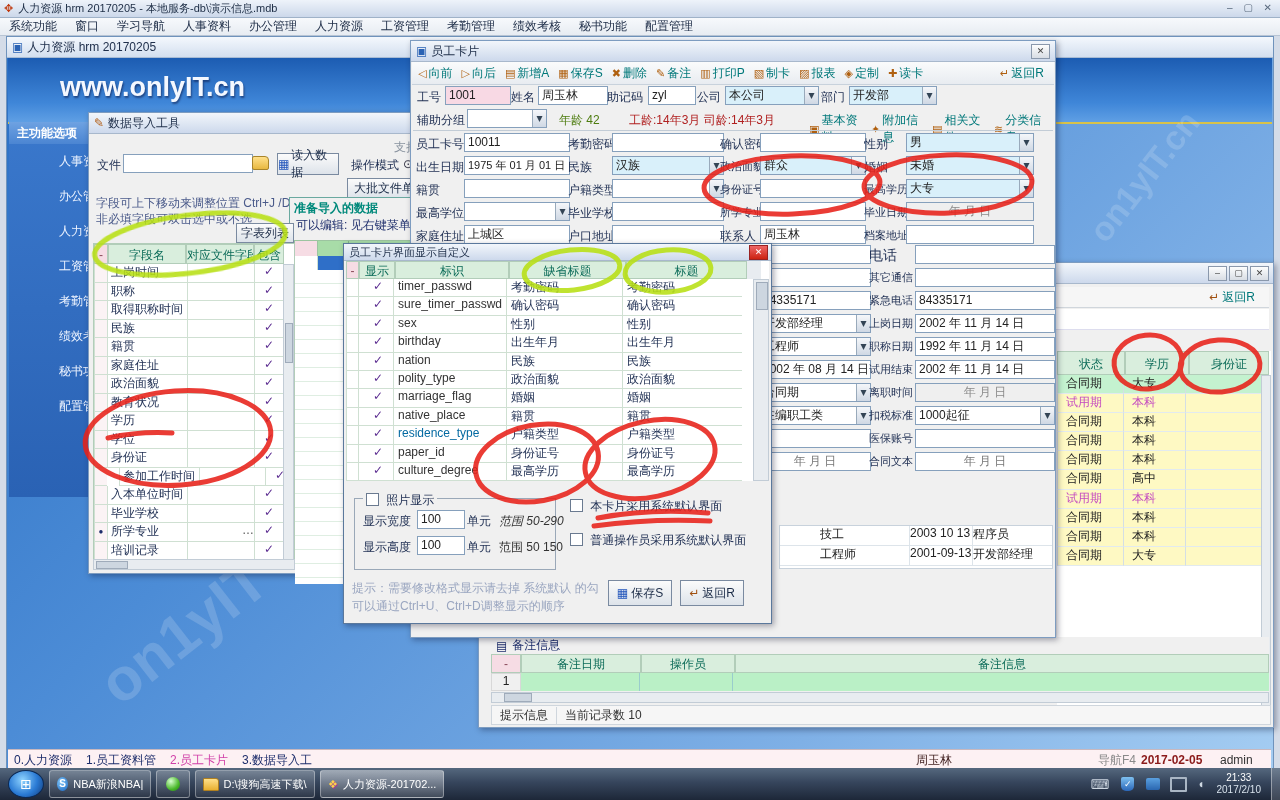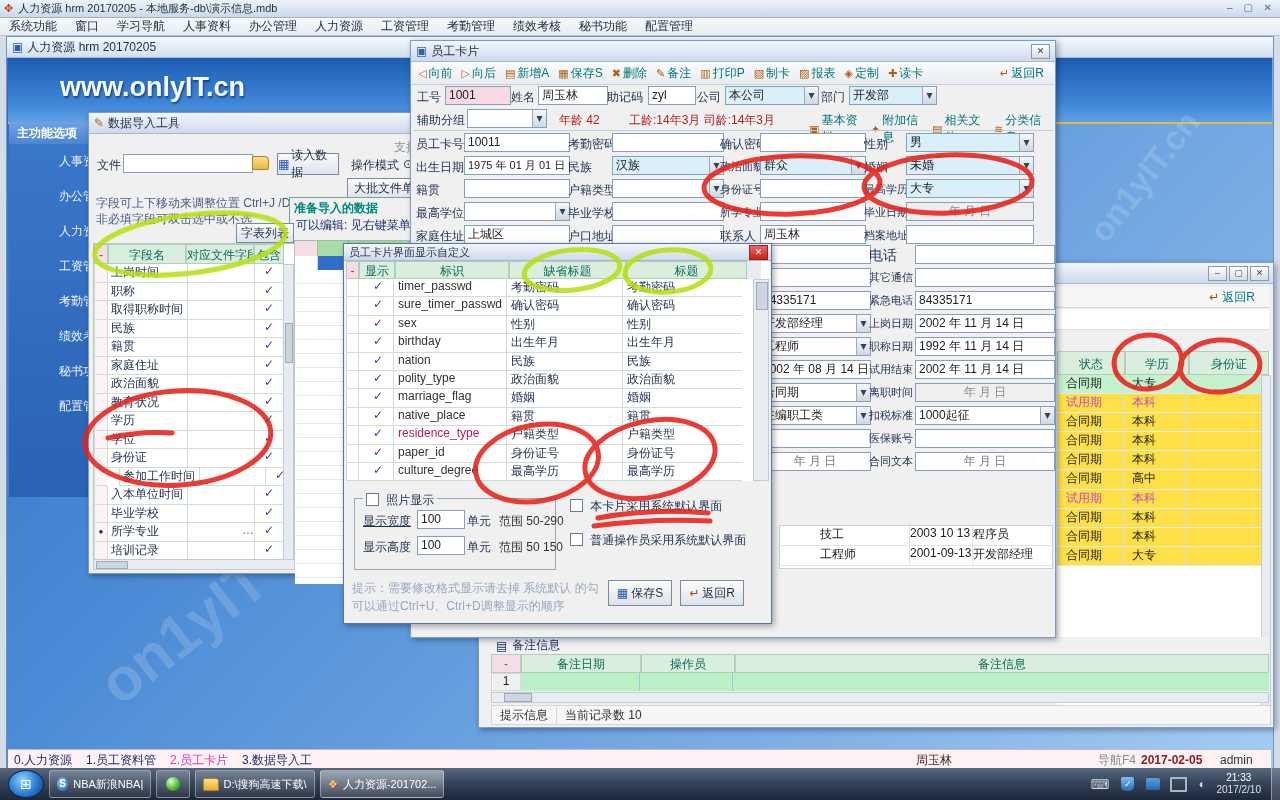--- a/index.html
+++ b/index.html
@@ -62,21 +62,21 @@
   .itrow{display:flex;height:18.5px;align-items:stretch;}
   .itrow .c{border-left:1px solid #cfe0d2;border-bottom:1px solid #cfe0d2;background:#fff;
     overflow:hidden;white-space:nowrap;}
   
   .czrow{display:flex;height:18.4px;}
   .czrow .c{border-left:1px solid #cfe0d2;border-bottom:1px solid #cfe0d2;background:#fff;
     padding-left:4px;overflow:hidden;white-space:nowrap;}
   .selcell{background:#2f6fc8;color:#fff;}
   
   .lsrow{display:flex;height:19.1px;}
-  .lsrow .c{border-left:1px solid #d4dee4;border-bottom:1px solid #e2eaef;background:#fde047;
+  .lsrow .c{border-left:1px solid #d4dee4;border-bottom:1px solid #e2eaef;background:#fef9c3;
     padding-left:8px;overflow:hidden;}
   .lsrow.sel .c{background:#c4f2cf;}
   .lsrow.trial .c{color:#c44ac0;}
   
   .xrow{position:relative;height:23px;}
   .xrow .xc3{position:absolute;left:0;top:1px;width:104px;}
   .xrow .xlbl{position:absolute;left:110px;top:3px;width:46px;}
   .xrow .xc4{position:absolute;left:156px;top:1px;width:132px;}
   .tbi{display:inline-flex;align-items:center;margin-right:9px;color:#00787a;cursor:pointer;}
   .tbi .ic{margin-right:2px;color:#b06010;font-size:11px;}
@@ -523,21 +523,21 @@
     <span class="abs inp" style="left:237px;top:1px;width:40px;">zyl</span>
     <span class="abs lbl" style="left:286px;top:4px;">公司</span>
     <span class="abs inp blue dd" style="left:314px;top:1px;width:86px;">本公司</span>
     <span class="abs lbl" style="left:410px;top:4px;">部门</span>
     <span class="abs inp blue dd" style="left:438px;top:1px;width:80px;">开发部</span>
   </div>
 
   <div class="abs" style="left:0;top:67px;width:100%;height:22px;">
     <span class="abs lbl" style="left:6px;top:4px;">辅助分组</span>
     <span class="abs inp dd" style="left:56px;top:1px;width:72px;"></span>
-    <span class="abs" style="left:148px;top:4px;color:#b91c1c;">年龄 42</span>
+    <span class="abs" style="left:148px;top:4px;color:#4d7c0f;">年龄 42</span>
     <span class="abs" style="left:218px;top:4px;color:#b02020;">工龄:14年3月 司龄:14年3月</span>
     <span class="abs" style="left:398px;top:4px;display:inline-flex;">
 
         <span class="tbi" style="margin-right:7px;">
           <span class="ic">▣</span>
           <span>基本资料</span>
         </span>
 
         <span class="tbi" style="margin-right:7px;">
           <span class="ic">✦</span>
@@ -767,21 +767,21 @@
           <div class="c" style="width:7px;"></div>
           <div class="c chk" style="width:30px;text-align:center;">✓</div>
           <div class="c" style="width:108px;color:#333;">native_place</div>
           <div class="c" style="width:111px;color:#1e2e52;">籍贯</div>
           <div class="c" style="width:115px;color:#1e2e52;">籍贯</div>
         </div>
 
         <div class="czrow">
           <div class="c" style="width:7px;"></div>
           <div class="c chk" style="width:30px;text-align:center;">✓</div>
-          <div class="c" style="width:108px;color:#be185d;">residence_type</div>
+          <div class="c" style="width:108px;color:#0369a1;">residence_type</div>
           <div class="c" style="width:111px;color:#1e2e52;">户籍类型</div>
           <div class="c" style="width:115px;color:#1e2e52;">户籍类型</div>
         </div>
 
         <div class="czrow">
           <div class="c" style="width:7px;"></div>
           <div class="c chk" style="width:30px;text-align:center;">✓</div>
           <div class="c" style="width:108px;color:#333;">paper_id</div>
           <div class="c" style="width:111px;color:#1e2e52;">身份证号</div>
           <div class="c" style="width:115px;color:#1e2e52;">身份证号</div>
@@ -799,24 +799,24 @@
     <div class="abs scroll" style="right:0;top:18px;width:14px;bottom:0;">
       <div class="thumb" style="position:absolute;left:2px;top:2px;width:10px;height:26px;"></div>
     </div>
   </div>
 
   <div class="abs" style="left:10px;top:254px;width:200px;height:70px;border:1px solid #9aa8b8;">
     <span style="position:absolute;left:8px;top:-7px;background:#f0f0f0;padding:0 3px;">
       <span class="cbox"></span>
       <span class="lbl">照片显示</span>
     </span>
-    <span class="abs lbl" style="left:8px;top:14px;text-decoration:underline;">显示宽度</span>
+    <span class="abs lbl" style="left:8px;top:14px;">显示宽度</span>
     <span class="abs inp" style="left:62px;top:11px;width:40px;">100</span>
     <span class="abs lbl" style="left:112px;top:14px;">单元</span>
-    <span class="abs lbl" style="left:144px;top:14px;color:#333;">范围 50-290</span>
+    <span class="abs lbl" style="left:144px;top:14px;color:#333;font-style:italic;">范围 50-290</span>
     <span class="abs lbl" style="left:8px;top:40px;">显示高度</span>
     <span class="abs inp" style="left:62px;top:37px;width:40px;">100</span>
     <span class="abs lbl" style="left:112px;top:40px;">单元</span>
     <span class="abs lbl" style="left:144px;top:40px;color:#333;">范围 50 150</span>
   </div>
   <div class="abs" style="left:226px;top:254px;">
     <span class="cbox"></span>
     <span class="lbl">本卡片采用系统默认界面</span>
   </div>
   <div class="abs" style="left:226px;top:288px;">

